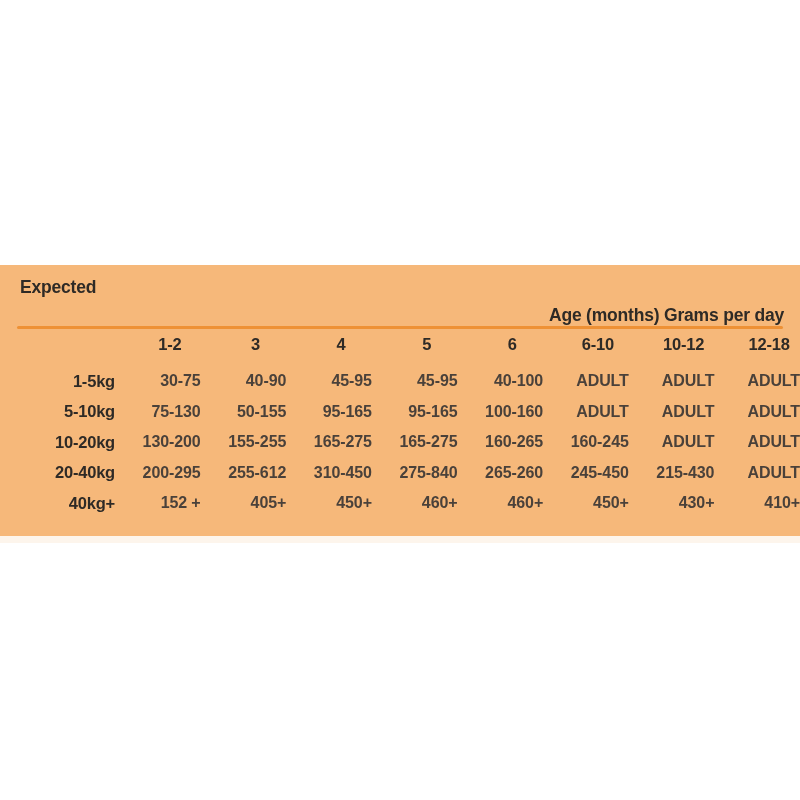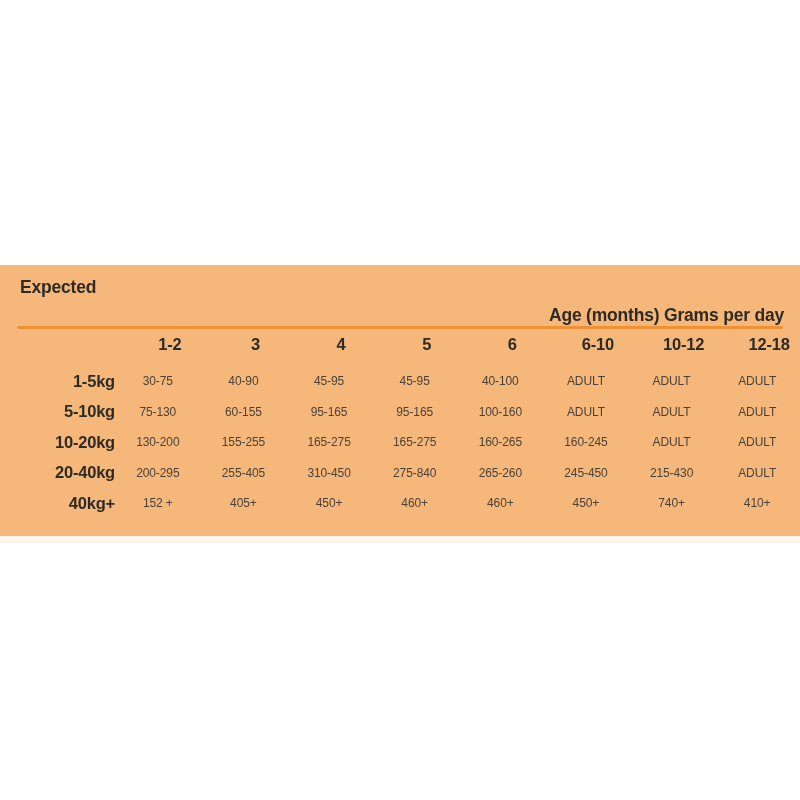--- a/index.html
+++ b/index.html
@@ -87,23 +87,23 @@
   .row-label {
     padding-left: 20px;
     font-weight: bold;
     font-size: 16.5px;
     color: var(--heading-text);
     letter-spacing: -0.2px;
     white-space: nowrap;
     text-align: right;
   }
   .value-cell {
-    text-align: center;
-    font-weight: normal;
-    font-size: 12px;
+    text-align: right;
+    font-weight: bold;
+    font-size: 16px;
     color: var(--cell-text);
     letter-spacing: -0.1px;
     white-space: nowrap;
   }
 </style>
 </head>
 <body>
 
 <div class="stage">
   <div class="panel">
@@ -131,21 +131,21 @@
           <div class="value-cell">45-95</div>
           <div class="value-cell">45-95</div>
           <div class="value-cell">40-100</div>
           <div class="value-cell">ADULT</div>
           <div class="value-cell">ADULT</div>
           <div class="value-cell">ADULT</div>
         </div>
         <div class="grid-row">
           <div class="row-label">5-10kg</div>
           <div class="value-cell">75-130</div>
-          <div class="value-cell">60-155</div>
+          <div class="value-cell">50-155</div>
           <div class="value-cell">95-165</div>
           <div class="value-cell">95-165</div>
           <div class="value-cell">100-160</div>
           <div class="value-cell">ADULT</div>
           <div class="value-cell">ADULT</div>
           <div class="value-cell">ADULT</div>
         </div>
         <div class="grid-row">
           <div class="row-label">10-20kg</div>
           <div class="value-cell">130-200</div>
@@ -153,35 +153,35 @@
           <div class="value-cell">165-275</div>
           <div class="value-cell">165-275</div>
           <div class="value-cell">160-265</div>
           <div class="value-cell">160-245</div>
           <div class="value-cell">ADULT</div>
           <div class="value-cell">ADULT</div>
         </div>
         <div class="grid-row">
           <div class="row-label">20-40kg</div>
           <div class="value-cell">200-295</div>
-          <div class="value-cell">255-405</div>
+          <div class="value-cell">255-612</div>
           <div class="value-cell">310-450</div>
           <div class="value-cell">275-840</div>
           <div class="value-cell">265-260</div>
           <div class="value-cell">245-450</div>
           <div class="value-cell">215-430</div>
           <div class="value-cell">ADULT</div>
         </div>
         <div class="grid-row">
           <div class="row-label">40kg+</div>
           <div class="value-cell">152 +</div>
           <div class="value-cell">405+</div>
           <div class="value-cell">450+</div>
           <div class="value-cell">460+</div>
           <div class="value-cell">460+</div>
           <div class="value-cell">450+</div>
-          <div class="value-cell">740+</div>
+          <div class="value-cell">430+</div>
           <div class="value-cell">410+</div>
         </div>
       </div>
   </div>
   <div class="bottom-strip"></div>
 </div>
 
 </body></html>

